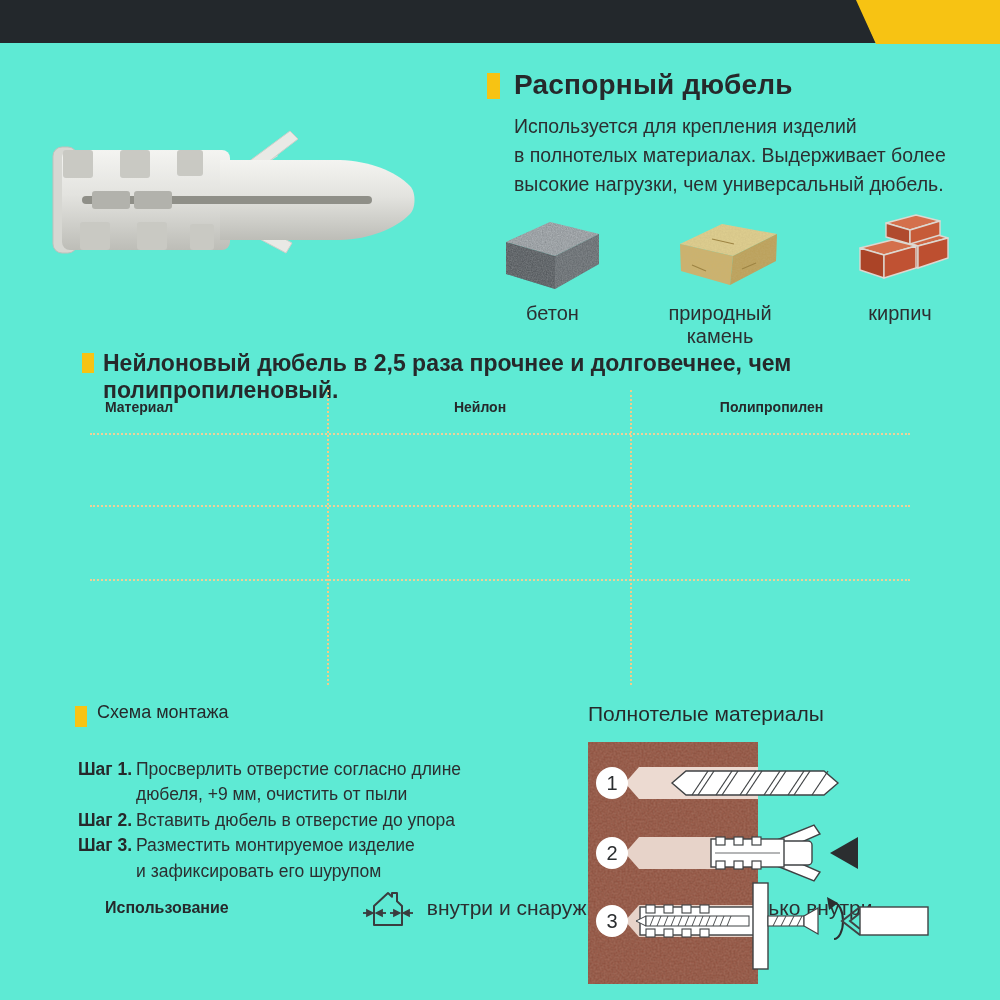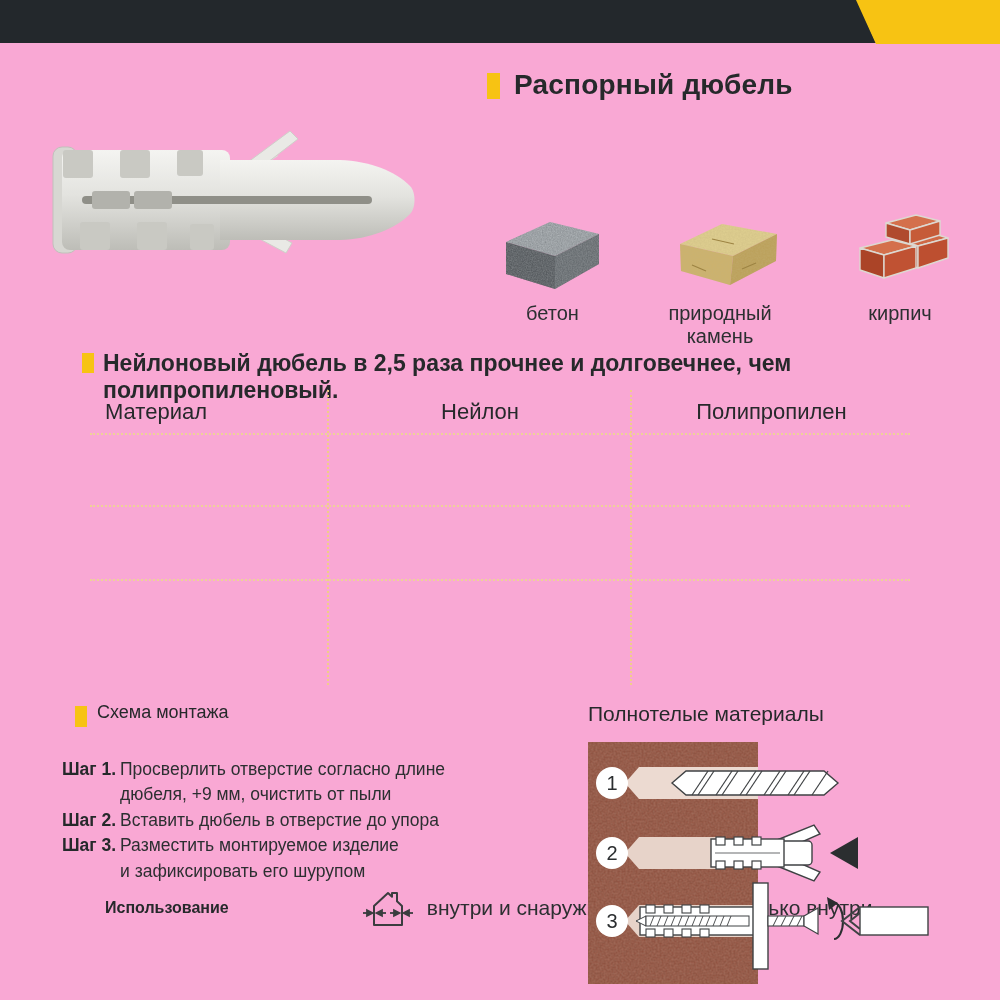--- a/index.html
+++ b/index.html
@@ -1,45 +1,45 @@
 <!DOCTYPE html>
 <html><head>
 <meta charset="utf-8">
 <style>
   html,body{margin:0;padding:0;background:#fff}
-  #page{position:relative;width:1000px;height:1000px;background:#f9a8d4;overflow:hidden;
+  #page{position:relative;width:1000px;height:1000px;background:#5eead4;overflow:hidden;
         font-family:"Liberation Sans",sans-serif;color:#26292b}
   .abs{position:absolute}
   
   .topbar{position:absolute;left:0;top:0;width:1000px;height:43px;background:#23282c;
           clip-path:polygon(0 0,857px 0,876px 43px,0 43px)}
   .topbar-accent{position:absolute;left:856px;top:0;width:144px;height:44px;background:#f7c313;
           clip-path:polygon(0 0,100% 0,100% 100%,20px 100%)}
   
   .accent-sq{position:absolute;background:#f7c313}
   
   .title-main{position:absolute;left:514px;top:69px;font-size:28px;font-weight:bold;letter-spacing:.2px;color:#26292b}
   .desc{position:absolute;left:514px;top:112px;font-size:19.5px;line-height:29px;color:#2c2f31}
   
   .mat-label{position:absolute;top:302px;text-align:center;font-size:20px;color:#2c2f31}
   
   .headline2{position:absolute;left:103px;top:350px;font-size:23px;font-weight:bold;color:#26292b}
   
   .hdot{position:absolute;left:90px;width:820px;height:0;border-top:2px dotted #efd198}
   .vdot{position:absolute;top:390px;height:295px;width:0;border-left:2px dotted #f2cd88}
-  .th{position:absolute;top:399px;font-size:22px;font-weight:normal}
+  .th{position:absolute;top:399px;font-size:14px;font-weight:bold}
   .trow{position:absolute;left:0}
   .cell{position:absolute;display:flex;align-items:center}
   .cell1{left:105px;width:215px;justify-content:flex-start;font-size:16px;font-weight:bold}
   .cell2{left:330px;width:300px;justify-content:center;gap:13px}
   .cell3{left:633px;width:277px;justify-content:center;gap:13px}
   .cellval{font-size:21px;color:#2c2f31}
   
   .montage-title{position:absolute;left:97px;top:702px;font-size:18px;font-weight:normal}
-  .steps{position:absolute;left:62px;top:757px;font-size:17.5px;line-height:25.4px;color:#2c2f31}
+  .steps{position:absolute;left:78px;top:757px;font-size:17.5px;line-height:25.4px;color:#2c2f31}
   .step-line{white-space:nowrap}
   .step-b{display:inline-block;width:58px;font-weight:bold;color:#26292b}
   
   .diagram-title{position:absolute;left:588px;top:702px;font-size:21px;font-weight:normal}
   svg text{font-family:"Liberation Sans",sans-serif}
 </style>
 </head>
 <body>
 
 <div id="page">
@@ -78,20 +78,25 @@
       <rect x="150" y="121" width="24" height="26" rx="3"></rect>
     </g>
 
     <rect x="42" y="93" width="290" height="8" rx="4" fill="#8f8f88"></rect>
     <rect x="52" y="88" width="38" height="18" rx="3" fill="#b2b2ac"></rect>
     <rect x="94" y="88" width="38" height="18" rx="3" fill="#b2b2ac"></rect>
   </svg>
 
   <div class="accent-sq" style="left:487px;top:73px;width:13px;height:26px"></div>
   <div class="title-main">Распорный дюбель</div>
+  <div class="desc">
+    <div>Используется для крепления изделий</div>
+    <div>в полнотелых материалах. Выдерживает более</div>
+    <div>высокие нагрузки, чем универсальный дюбель.</div>
+  </div>
 
   <svg class="abs" style="left:500px;top:214px" width="105" height="78" viewBox="0 0 105 78">
     <defs>
       <clipPath id="cpConc">
           <polygon points="6,28 50,8 99,20 99,50 55,75 6,60"></polygon>
         </clipPath>
       <filter id="fConcD" x="0" y="0" width="100%" height="100%">
         <feTurbulence type="fractalNoise" baseFrequency="0.8" numOctaves="2" seed="4"></feTurbulence>
         <feColorMatrix type="matrix" values="0 0 0 0 0.10  0 0 0 0 0.11  0 0 0 0 0.12  0 0 0 0.55 0"></feColorMatrix>
       </filter>

